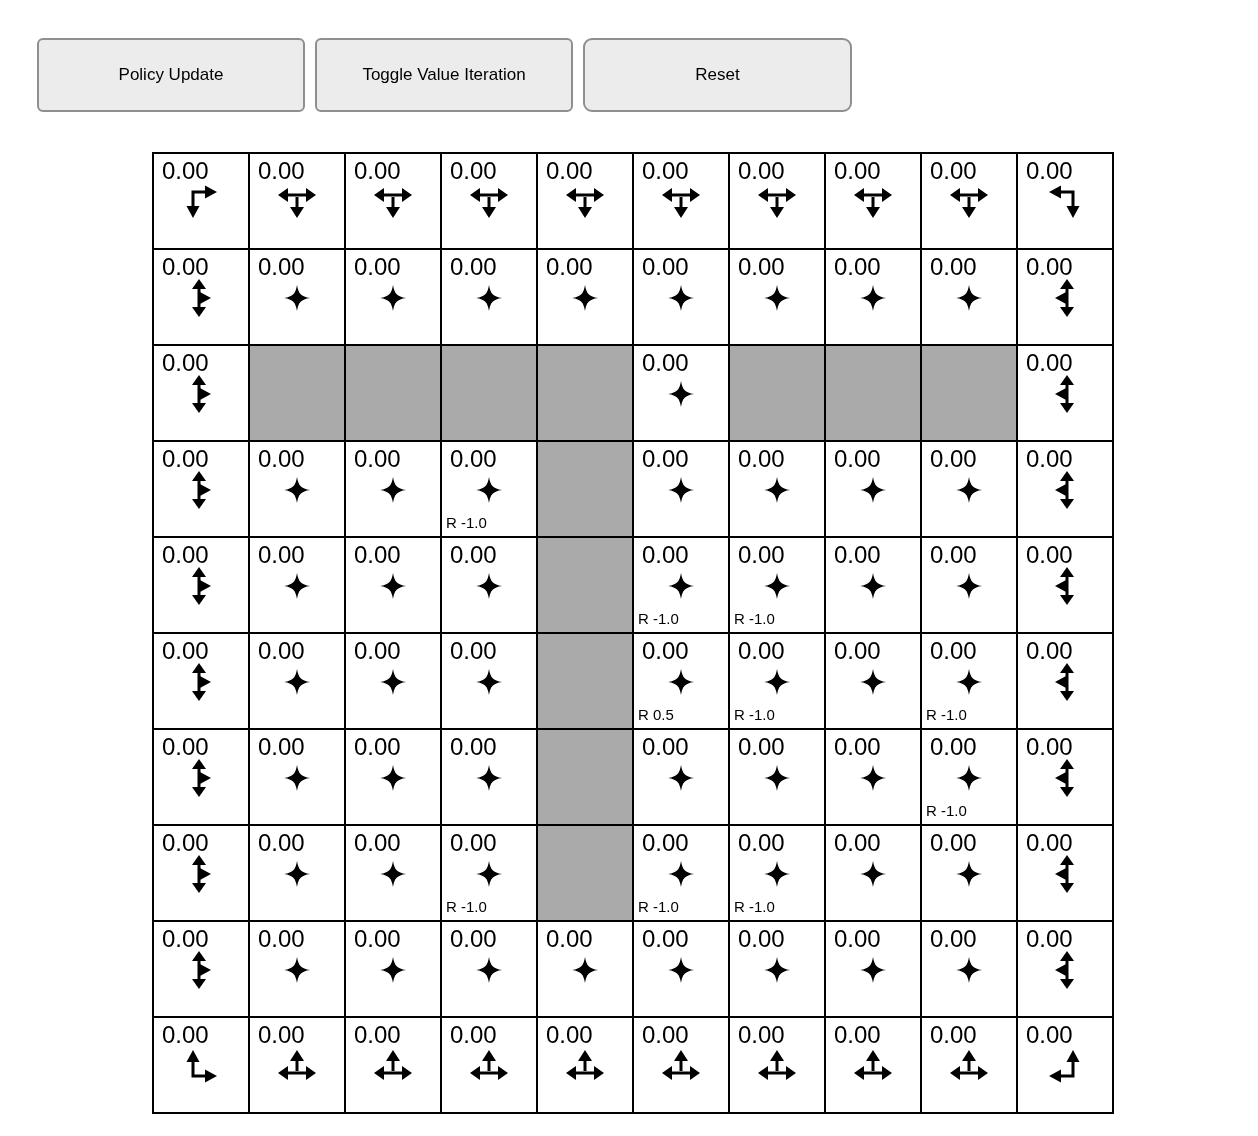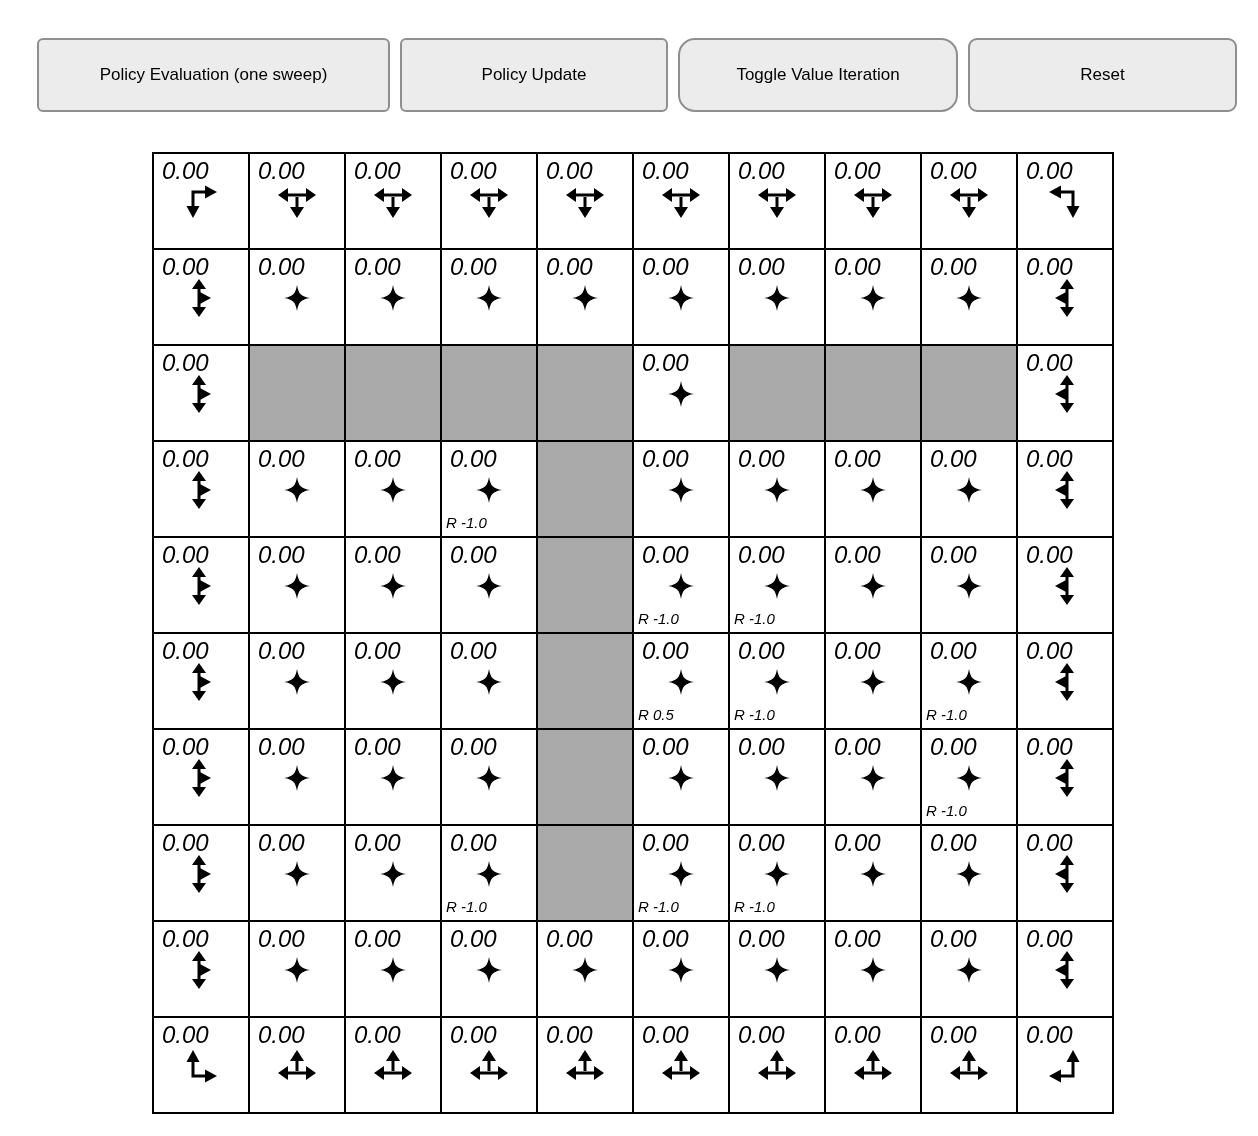--- a/index.html
+++ b/index.html
@@ -22,35 +22,34 @@
     border: 2px solid #8f8f8f;
     border-radius: 6px;
     font-family: "Liberation Sans", sans-serif;
     font-size: 17px;
     color: #000;
     cursor: pointer;
     padding: 0 10px;
   }
   .btn.b1 { width: 353px; }
   .btn.b2 { width: 268px; }
-  .btn.b3 { width: 280px; border-radius: 17px; }
+  .btn.b3 { width: 258px; }
   .btn.b4 { width: 269px; border-radius: 9px; }
 
   .grid {
     margin: 40px 0 0 152px;
     width: 962px;
     height: 962px;
     background: #000000;
     display: grid;
     grid-template-columns: repeat(10, 94px);
     grid-template-rows: repeat(10, 94px);
     gap: 2px;
     padding: 2px;
     box-sizing: border-box;
-    font-style: italic;
   }
   .cell {
     background: #ffffff;
     position: relative;
     overflow: visible;
   }
   .cell.wall { background: #aaaaaa; }
   .val {
     position: absolute;
     top: 3px;
@@ -71,21 +70,20 @@
     position: absolute;
     bottom: 5px;
     left: 4px;
     font-size: 15px;
   }
 </style>
 </head>
 <body>
 
 <div class="toolbar">
-  <button class="btn b1">Policy Evaluation (one sweep)</button>
   <button class="btn b2">Policy Update</button>
   <button class="btn b3">Toggle Value Iteration</button>
   <button class="btn b4">Reset</button>
 </div>
 
 <div class="grid">
     <div class="cell">
       <div class="val">0.00</div>
       <div class="arrow">
         <svg width="44" height="44" viewBox="0 0 44 44">

